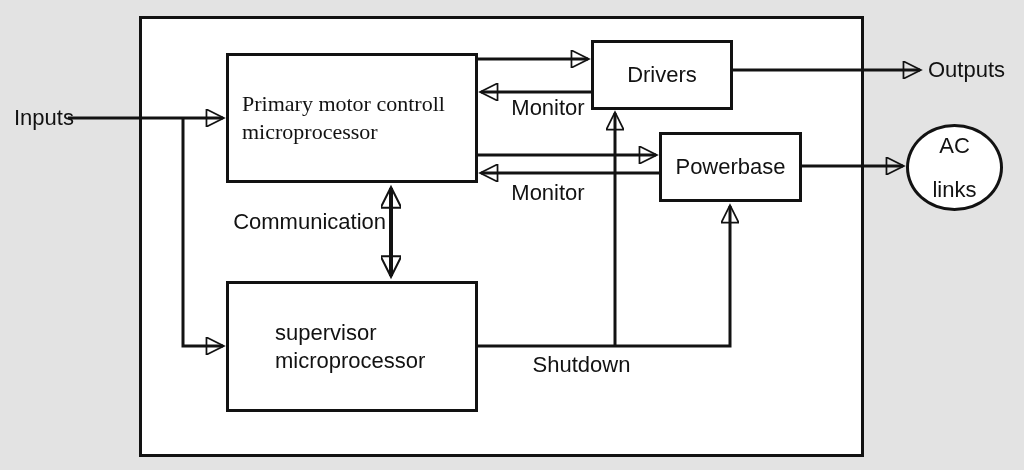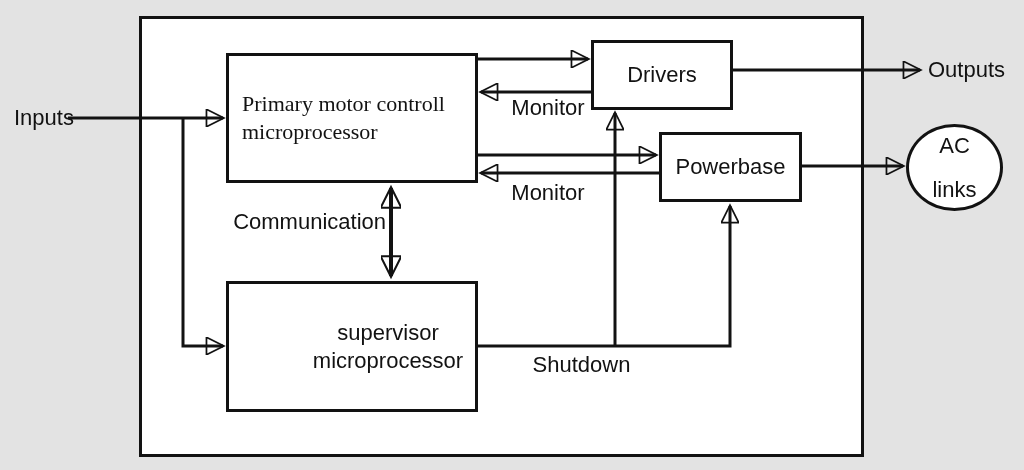--- a/index.html
+++ b/index.html
@@ -30,21 +30,21 @@
     stroke:var(--ink);fill:none;
   }
   .box{
     position:absolute;
     background:var(--panel);
     border:3px solid var(--ink);
     display:flex;flex-direction:column;justify-content:center;
     font-size:22px;line-height:28px;
   }
   .box-primary{left:226px;top:53px;width:252px;height:130px;padding-left:13px;text-align:left;font-family:Liberation Serif, serif;}
-  .box-supervisor{left:226px;top:281px;width:252px;height:131px;padding-left:72px;text-align:center;}
+  .box-supervisor{left:226px;top:281px;width:252px;height:131px;padding-left:46px;text-align:left;}
   .box-drivers{left:591px;top:40px;width:142px;height:70px;align-items:center;text-align:center;}
   .box-powerbase{left:659px;top:132px;width:143px;height:70px;align-items:center;text-align:center;}
   .circle-ac{
     position:absolute;left:906px;top:124px;width:97px;height:87px;
     background:var(--panel);
     border:3px solid var(--ink);
     border-radius:50%;
     display:flex;flex-direction:column;justify-content:center;align-items:center;
     font-size:22px;line-height:24px;text-align:center;gap:20px;
   }

